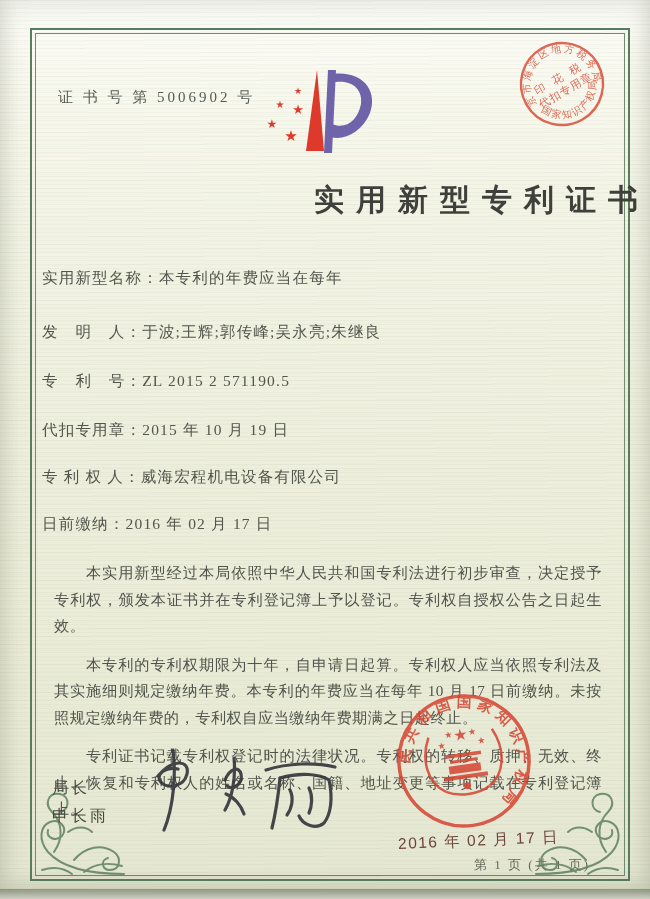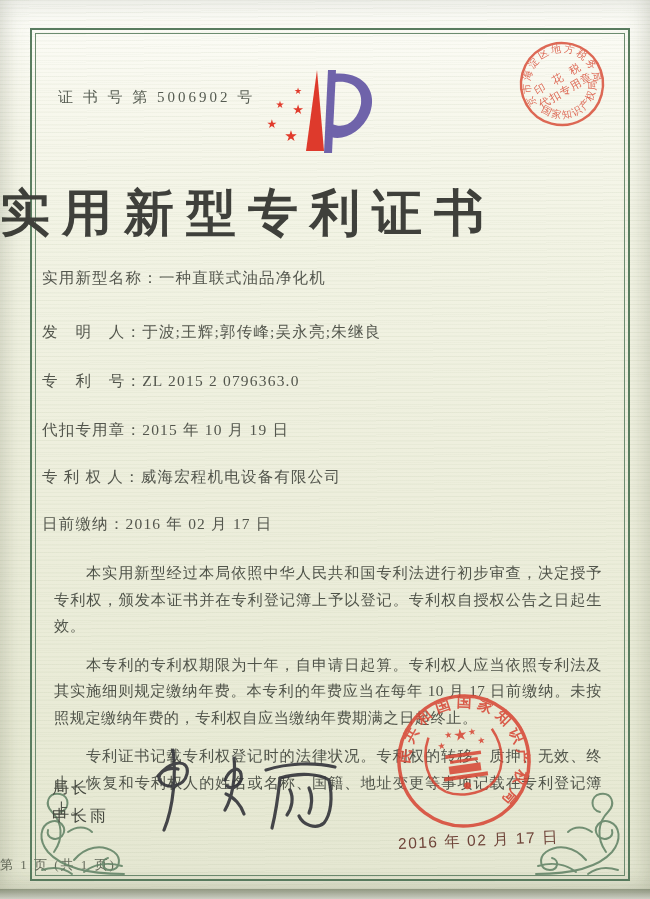--- a/index.html
+++ b/index.html
@@ -10,34 +10,34 @@
     background:repeating-linear-gradient(180deg,rgba(125,148,105,.055) 0 1px,transparent 1px 4px),
                repeating-linear-gradient(179deg,rgba(125,148,105,.035) 0 1px,transparent 1px 7px);}
   .vignette{position:absolute;inset:0;pointer-events:none;
     box-shadow:inset 0 0 30px rgba(70,80,55,.18), inset 0 -14px 18px rgba(70,80,55,.12);}
   .edge-bottom{position:absolute;left:0;right:0;bottom:0;height:10px;
     background:linear-gradient(180deg,rgba(95,105,82,.55),rgba(205,207,196,.95));}
   .frame-outer{position:absolute;left:30px;top:28px;right:20px;bottom:18px;
     border:2.5px solid #5a7d60;}
   .frame-inner{position:absolute;inset:3px;border:1px solid #6d8c70;}
   .cert-no{position:absolute;left:58px;top:88px;font-size:15px;letter-spacing:3px;color:#565c52;}
-  .title{position:absolute;left:0;right:0;top:180px;text-align:left;
-    font-size:50px;font-weight:bold;letter-spacing:12px;color:#3f403b;}
+  .title{position:absolute;left:0;right:0;top:180px;text-align:right;
+    font-size:30px;font-weight:bold;letter-spacing:12px;color:#3f403b;}
   .row{position:absolute;left:42px;right:30px;font-size:15.5px;color:#53564d;letter-spacing:1.2px;white-space:nowrap;}
   .paras{position:absolute;left:42px;right:36px;top:548px;font-size:15.2px;line-height:26.5px;
     text-align:justify;color:#50544a;letter-spacing:.5px;z-index:2;}
   .paras p{margin:12px;text-indent:2.1em;}
   .director{position:absolute;left:52px;top:774px;font-size:16px;color:#45483f;letter-spacing:3px;line-height:28px;z-index:3;}
   .sig{position:absolute;left:128px;top:738px;z-index:4;}
   .logo{position:absolute;left:248px;top:52px;}
   .taxstamp{position:absolute;left:497px;top:19px;z-index:5;}
   .seal{position:absolute;left:380px;top:676px;z-index:3;}
   .seal-date{position:absolute;left:398px;top:830px;width:180px;font-size:15.5px;letter-spacing:1.5px;
     color:#6e4338;z-index:4;transform:rotate(-2.5deg);font-family:"Liberation Sans","DejaVu Sans",sans-serif;}
-  .footer{position:absolute;left:0;right:60px;top:856px;text-align:left;font-size:13px;
+  .footer{position:absolute;left:0;right:60px;top:856px;text-align:right;font-size:13px;
     letter-spacing:2px;color:#646a5b;}
   .orn{position:absolute;bottom:22px;z-index:1;}
   .orn-l{left:34px;}
   .orn-r{right:24px;transform:scaleX(-1);}
 </style>
 </head>
 <body>
 
 <div class="photo">
   <div class="waves"></div>
@@ -95,23 +95,23 @@
       <text font-size="10" letter-spacing="1.5" text-anchor="middle" font-family="Liberation Sans, sans-serif">
         <textPath href="#taxBot" startOffset="50%">国家知识产权局</textPath>
       </text>
       <text x="65" y="62" font-size="11" letter-spacing="3" text-anchor="middle" font-family="Liberation Sans, sans-serif">印 花 税</text>
       <text x="65" y="76" font-size="11" letter-spacing="1" text-anchor="middle" font-family="Liberation Sans, sans-serif">代扣专用章</text>
     </g>
   </svg>
 
   <div class="title">实用新型专利证书</div>
 
-  <div class="row" style="top:268px"><span>实用新型名称：</span><span>一种直联式油品净化机</span></div>
+  <div class="row" style="top:268px"><span>实用新型名称：</span><span>本专利的年费应当在每年</span></div>
   <div class="row" style="top:322px"><span>发　明　人：</span><span>于波;王辉;郭传峰;吴永亮;朱继良</span></div>
-  <div class="row" style="top:371px"><span>专　利　号：</span><span>ZL 2015 2 0796363.0</span></div>
+  <div class="row" style="top:371px"><span>专　利　号：</span><span>ZL 2015 2 571190.5</span></div>
   <div class="row" style="top:420px"><span>代扣专用章：</span><span>2015 年 10 月 19 日</span></div>
   <div class="row" style="top:467px"><span>专 利 权 人：</span><span>威海宏程机电设备有限公司</span></div>
   <div class="row" style="top:514px"><span>日前缴纳：</span><span>2016 年 02 月 17 日</span></div>
 
   <div class="paras">
     <p>本实用新型经过本局依照中华人民共和国专利法进行初步审查，决定授予专利权，颁发本证书并在专利登记簿上予以登记。专利权自授权公告之日起生效。</p>
     <p>本专利的专利权期限为十年，自申请日起算。专利权人应当依照专利法及其实施细则规定缴纳年费。本专利的年费应当在每年 10 月 17 日前缴纳。未按照规定缴纳年费的，专利权自应当缴纳年费期满之日起终止。</p>
     <p>专利证书记载专利权登记时的法律状况。专利权的转移、质押、无效、终止、恢复和专利权人的姓名或名称、国籍、地址变更等事项记载在专利登记簿上。</p>
   </div>
 

